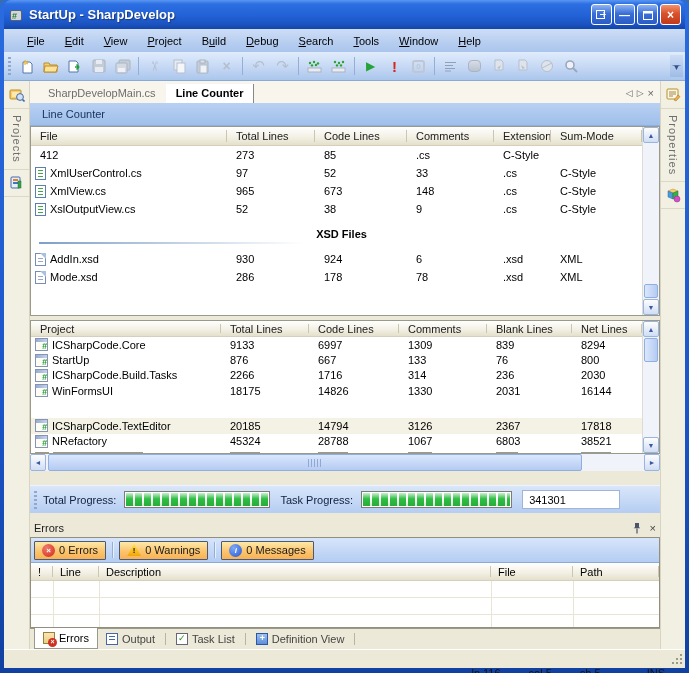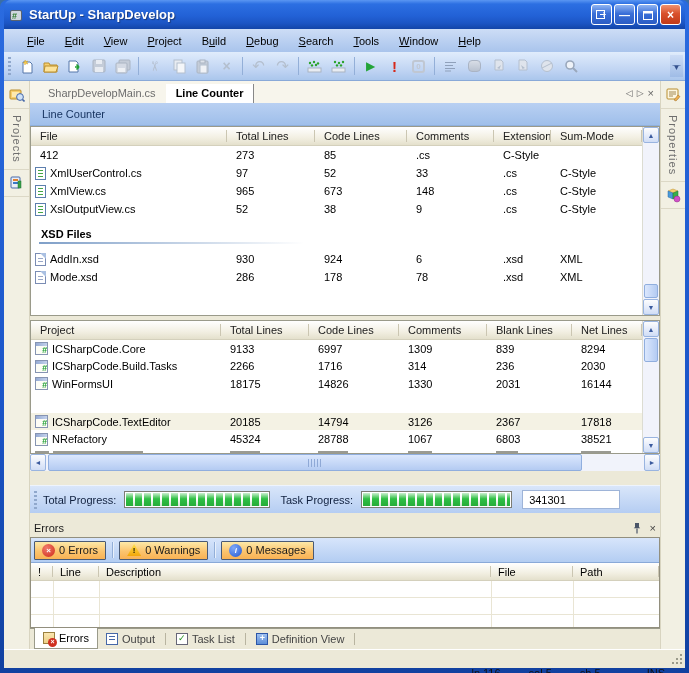--- a/index.html
+++ b/index.html
@@ -75,21 +75,21 @@
   .thead{display:grid;height:19px;background:linear-gradient(180deg,#ffffff,#f2efe2 60%,#e4e0cc);
     border-bottom:1px solid #d4d0bc;font-size:11px;color:#202020;align-items:center;}
   .thead .hc{position:relative;padding-left:9px;height:100%;display:flex;align-items:center;}
   .thead .hc::after{content:"";position:absolute;right:0;top:3px;bottom:3px;width:1px;background:#cbc6b2;}
   .g1{grid-template-columns:196px 88px 92px 87px 57px 1fr;}
   .g2{grid-template-columns:190px 88px 90px 88px 85px 1fr;}
   .trow{display:grid;height:18px;align-items:center;font-size:11px;color:#000;}
   .trow .c{padding-left:9px;white-space:nowrap;overflow:hidden;}
   .trow .fc{display:flex;align-items:center;gap:4px;padding-left:4px;}
   .trow.hl{background:#f4f2e4;margin-top:20px;}
-  .section-h{font-size:11px;font-weight:bold;padding:10px 0 2px 10px;}
+  .section-h{font-size:11px;font-weight:bold;padding:10px 0 2px 10px;text-align:center;}
   .section-line{height:2px;margin-left:8px;width:265px;background:linear-gradient(90deg,#7f9fc8,rgba(127,159,200,0));}
   .xsd-gap{height:6px;}
   .partial{height:5px;overflow:hidden;position:relative;}
   .smudge{position:absolute;top:3px;height:2px;background:#9a9a92;}
 
   
   .ic-file{width:11px;height:13px;border:1px solid #5c7fae;background:#fff;position:relative;flex:0 0 11px;}
   .ic-cs::after{content:"";position:absolute;left:2px;right:2px;top:2px;bottom:2px;
     background:repeating-linear-gradient(180deg,#45a645 0 1px,transparent 1px 3px);}
   .ic-xsd{border-color:#7a8cb4;}
@@ -497,20 +497,31 @@
               </span>
             <span class="c">9133</span>
             <span class="c">6997</span>
             <span class="c">1309</span>
             <span class="c">839</span>
             <span class="c">8294</span>
           </div>
           <div class="trow g2">
             <span class="c fc">
                 <i class="ic-prj"></i>
+                <span>StartUp</span>
+              </span>
+            <span class="c">876</span>
+            <span class="c">667</span>
+            <span class="c">133</span>
+            <span class="c">76</span>
+            <span class="c">800</span>
+          </div>
+          <div class="trow g2">
+            <span class="c fc">
+                <i class="ic-prj"></i>
                 <span>ICSharpCode.Build.Tasks</span>
               </span>
             <span class="c">2266</span>
             <span class="c">1716</span>
             <span class="c">314</span>
             <span class="c">236</span>
             <span class="c">2030</span>
           </div>
           <div class="trow g2">
             <span class="c fc">

